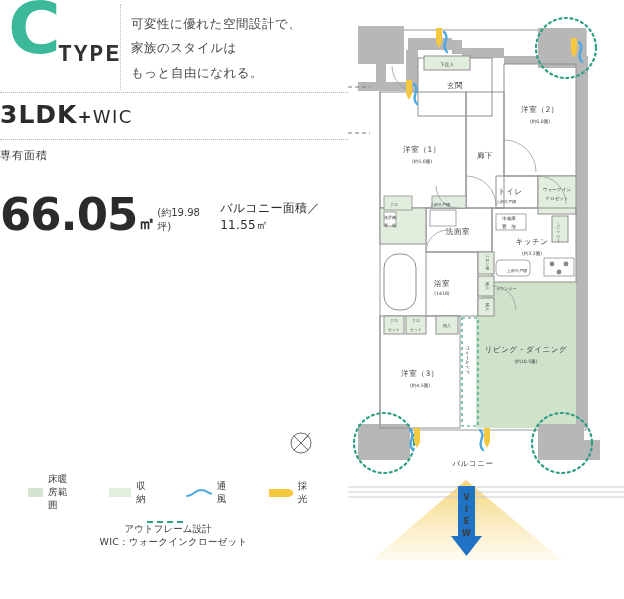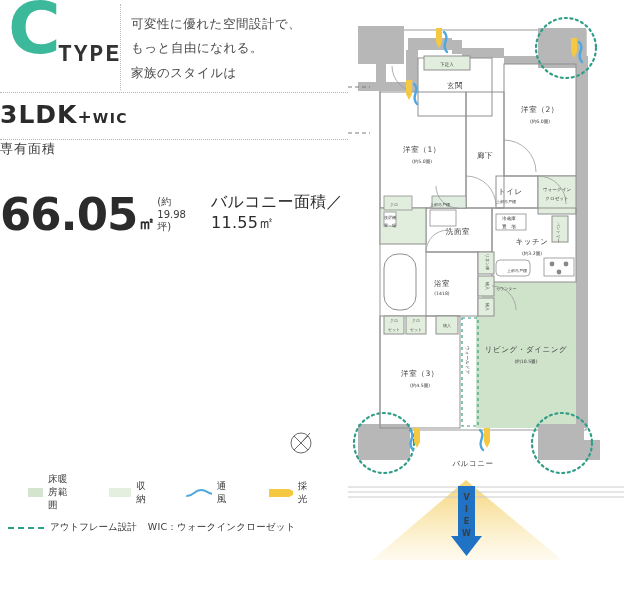--- a/index.html
+++ b/index.html
@@ -21,41 +21,41 @@
                color:#3cb89b;letter-spacing:-2px;line-height:1;}
   #type-word{position:absolute;left:50px;top:38px;font-size:23px;font-weight:700;
              letter-spacing:2px;color:#333;font-family:Liberation Mono, monospace;}
 
   #catch{position:absolute;left:131px;top:12px;width:210px;
          font-size:12.5px;line-height:1.95;color:#4a4a4a;letter-spacing:.5px;}
 
   #plan-type{position:absolute;left:0px;top:100px;font-size:25px;font-weight:700;
              letter-spacing:1px;color:#2b2b2b;}
   #plan-type .plus{font-size:17px;font-weight:600;}
-  #plan-type .wic{font-size:14px;font-weight:700;letter-spacing:1.5px;}
-
-  #area-label{position:absolute;left:0;top:140px;font-size:13px;color:#3a3a3a;
+  #plan-type .wic{font-size:18px;font-weight:400;letter-spacing:1.5px;}
+
+  #area-label{position:absolute;left:0;top:148px;font-size:11px;color:#3a3a3a;
               letter-spacing:1px;}
   #area-row{position:absolute;left:0;top:160px;display:flex;align-items:flex-end;}
   #area-num{font-size:45px;font-weight:700;letter-spacing:-1px;color:#2b2b2b;line-height:1;margin-top:32px;}
   #area-unit{font-size:17px;font-weight:700;color:#2b2b2b;margin-left:1px;
              position:relative;top:-2px;}
   #area-tsubo{font-size:10px;color:#3a3a3a;margin-left:2px;position:relative;top:-3px;}
-  #balcony-area{font-size:16px;color:#2b2b2b;margin-left:14px;position:relative;top:-3px;
+  #balcony-area{font-size:12px;color:#2b2b2b;margin-left:14px;position:relative;top:-3px;
                 letter-spacing:.3px;}
 
   
   #legend{position:absolute;left:8px;top:473px;width:320px;}
   #legend-row1{display:flex;align-items:center;font-size:9.5px;color:#3a3a3a;}
   .lg-item{display:flex;align-items:center;margin-right:14px;padding-left:20px;}
   .sw{width:28px;height:9px;display:inline-block;margin-right:5px;}
   .sw-heat{background:#d3e5cf;}
   .sw-stor{background:#e4efe0;}
   .lg-label{letter-spacing:.5px;}
-  #legend-row2{display:flex;align-items:center;margin-top:9px;font-size:9.5px;color:#3a3a3a;}
+  #legend-row2{display:flex;align-items:center;margin-top:9px;font-size:9.5px;color:#3a3a3a;flex-direction:column;}
   .dash-sw{width:36px;height:0;border-top:2.5px dashed #2f9e86;margin-right:6px;
            display:inline-block;}
   #wic-note{margin-left:11px;letter-spacing:.2px;}
 
   
   #plan{position:absolute;left:348px;top:0;width:276px;height:599px;}
   #plan svg{display:block;}
 
   .rm{font-family:"DejaVu Sans","Liberation Sans",sans-serif;fill:#3d3d3d;}
   .rm-md{font-size:7.5px;letter-spacing:.6px;}
@@ -74,22 +74,22 @@
   <div class="hdiv" id="hdiv1"></div>
   <div class="hdiv" id="hdiv2"></div>
 
   <div id="type-block">
     <div id="type-letter">C</div>
     <div id="type-word">TYPE</div>
   </div>
 
   <div id="catch">
     <div>可変性に優れた空間設計で、</div>
+    <div>家族のスタイルは</div>
     <div>もっと自由になれる。</div>
-    <div>家族のスタイルは</div>
   </div>
 
   <div id="plan-type">
     <span>3LDK</span><span class="plus">+</span><span class="wic">WIC</span>
   </div>
 
   <div id="area-label">専有面積</div>
   <div id="area-row">
     <span id="area-num">66.05</span>
     <span id="area-unit">㎡</span>

